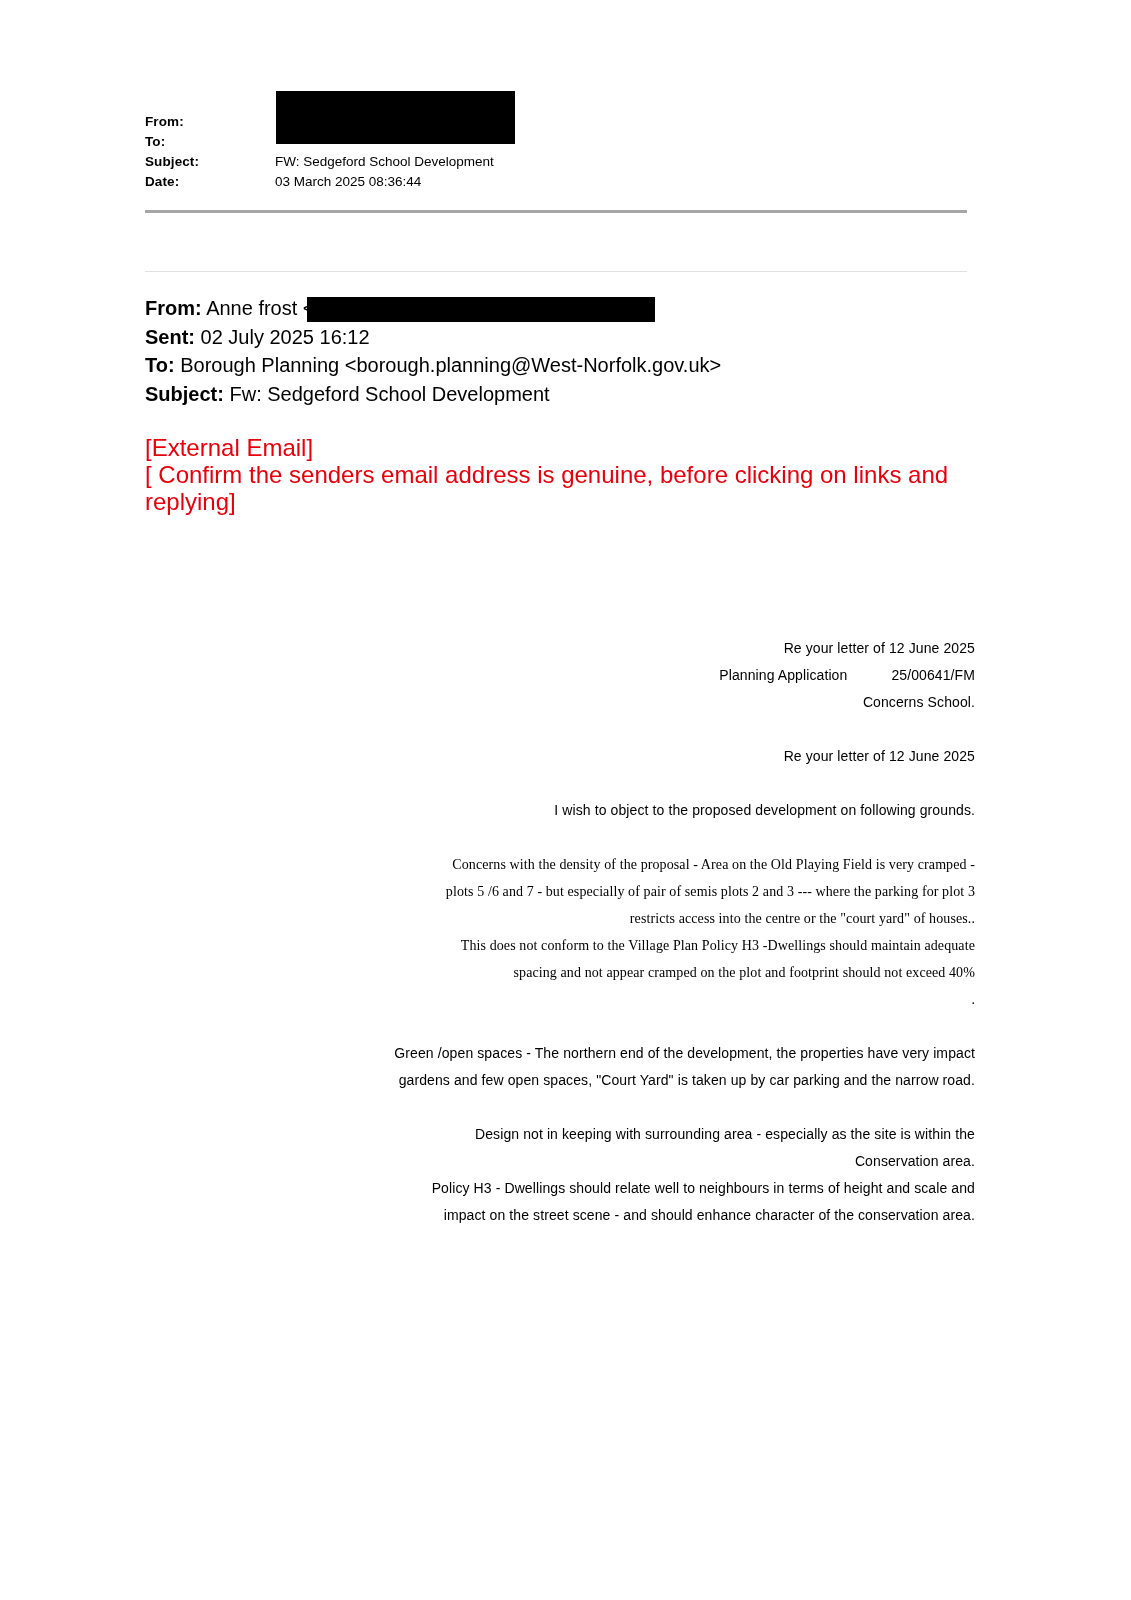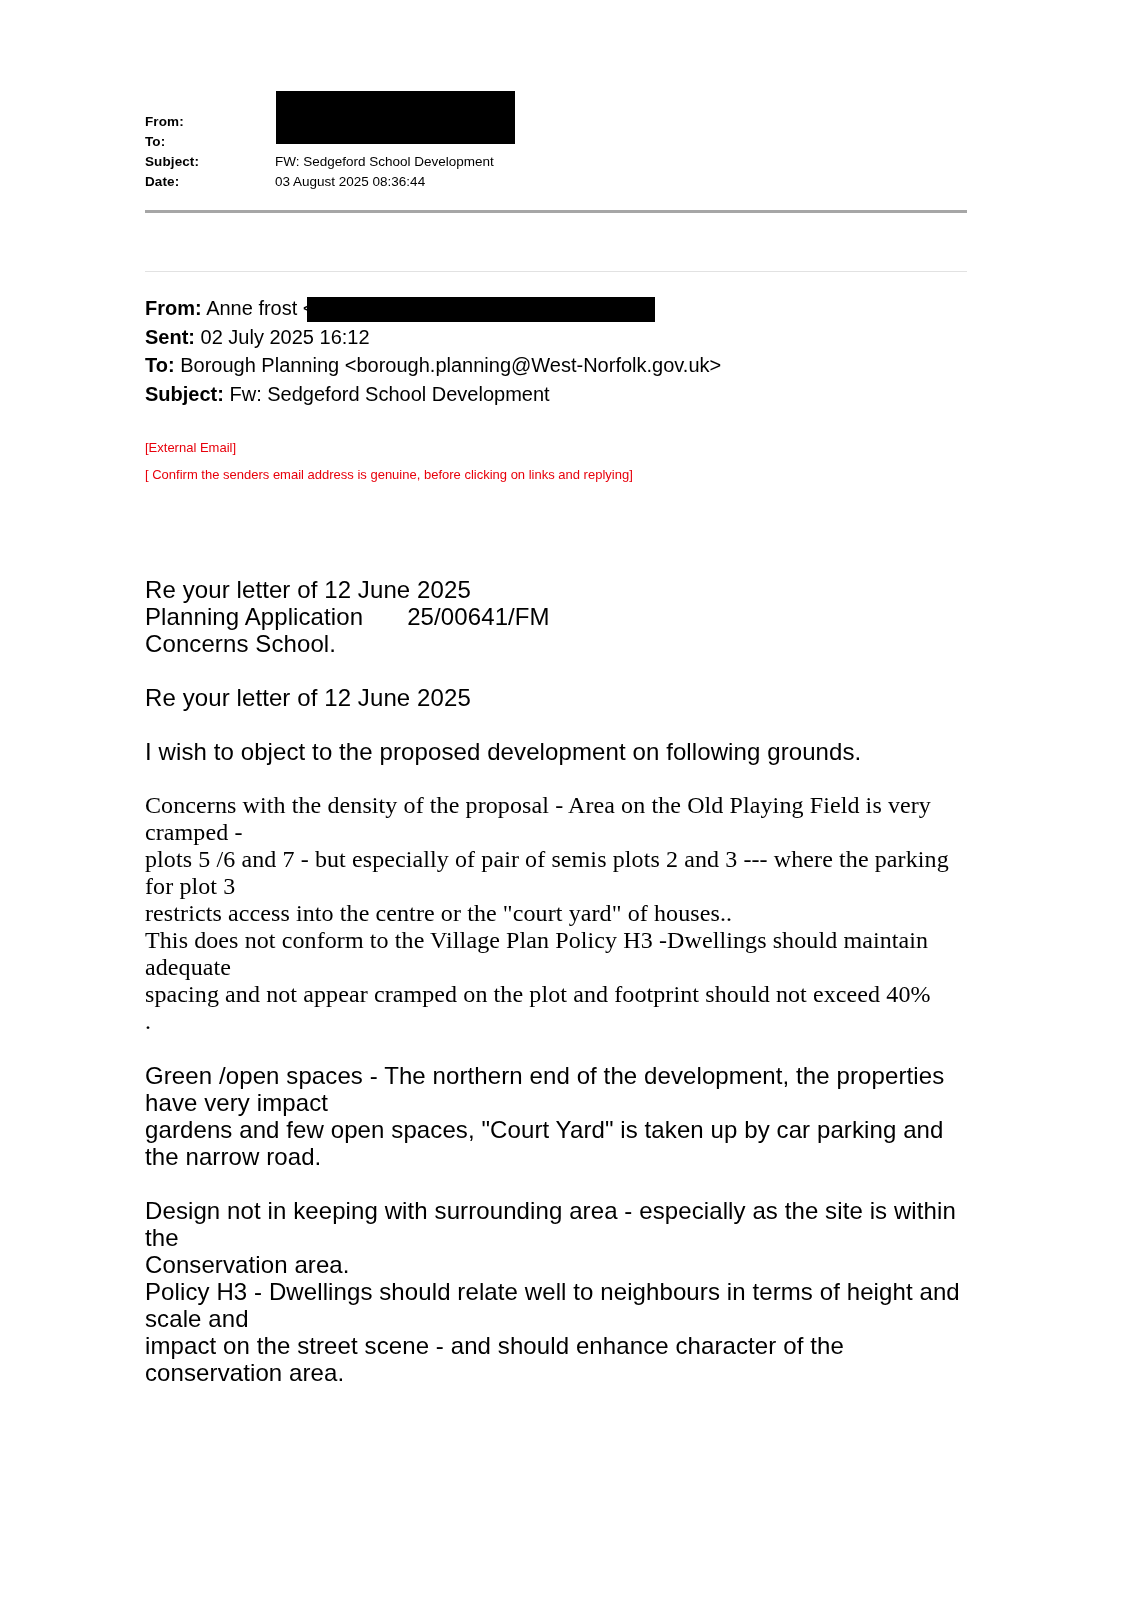--- a/index.html
+++ b/index.html
@@ -82,31 +82,32 @@
     left: 162px;
     top: 3px;
     width: 348px;
     height: 25px;
     background: #000000;
   }
 
   
   .warn {
     margin-top: 26px;
-    font-size: 13px;
+    font-size: 24px;
     line-height: 27px;
     color: #e8000b;
   }
 
   
   .body {
-    margin-top: 88px;
-    font-size: 24px;
+    margin-top: 120px;
+    font-size: 14px;
     line-height: 27px;
     letter-spacing: 0.1px;
+    text-align: right;
   }
   .body p {
     margin: 0 0 27px 0;
   }
   .nbsp-gap {
     display: inline-block;
     width: 44px;
   }
 </style>
 </head>
@@ -123,21 +124,21 @@
       <div class="hdr-row">
         <span class="hdr-label">To:</span>
         <span class="hdr-value"></span>
       </div>
       <div class="hdr-row">
         <span class="hdr-label">Subject:</span>
         <span class="hdr-value">FW: Sedgeford School Development</span>
       </div>
       <div class="hdr-row">
         <span class="hdr-label">Date:</span>
-        <span class="hdr-value">03 August 2025 08:36:44</span>
+        <span class="hdr-value">03 March 2025 08:36:44</span>
       </div>
       <div class="redact-hdr"></div>
     </div>
 
     <div class="rule"></div>
     <div class="rule2"></div>
 
     <div class="quoted">
       <div>
         <span class="lbl">From:</span>

